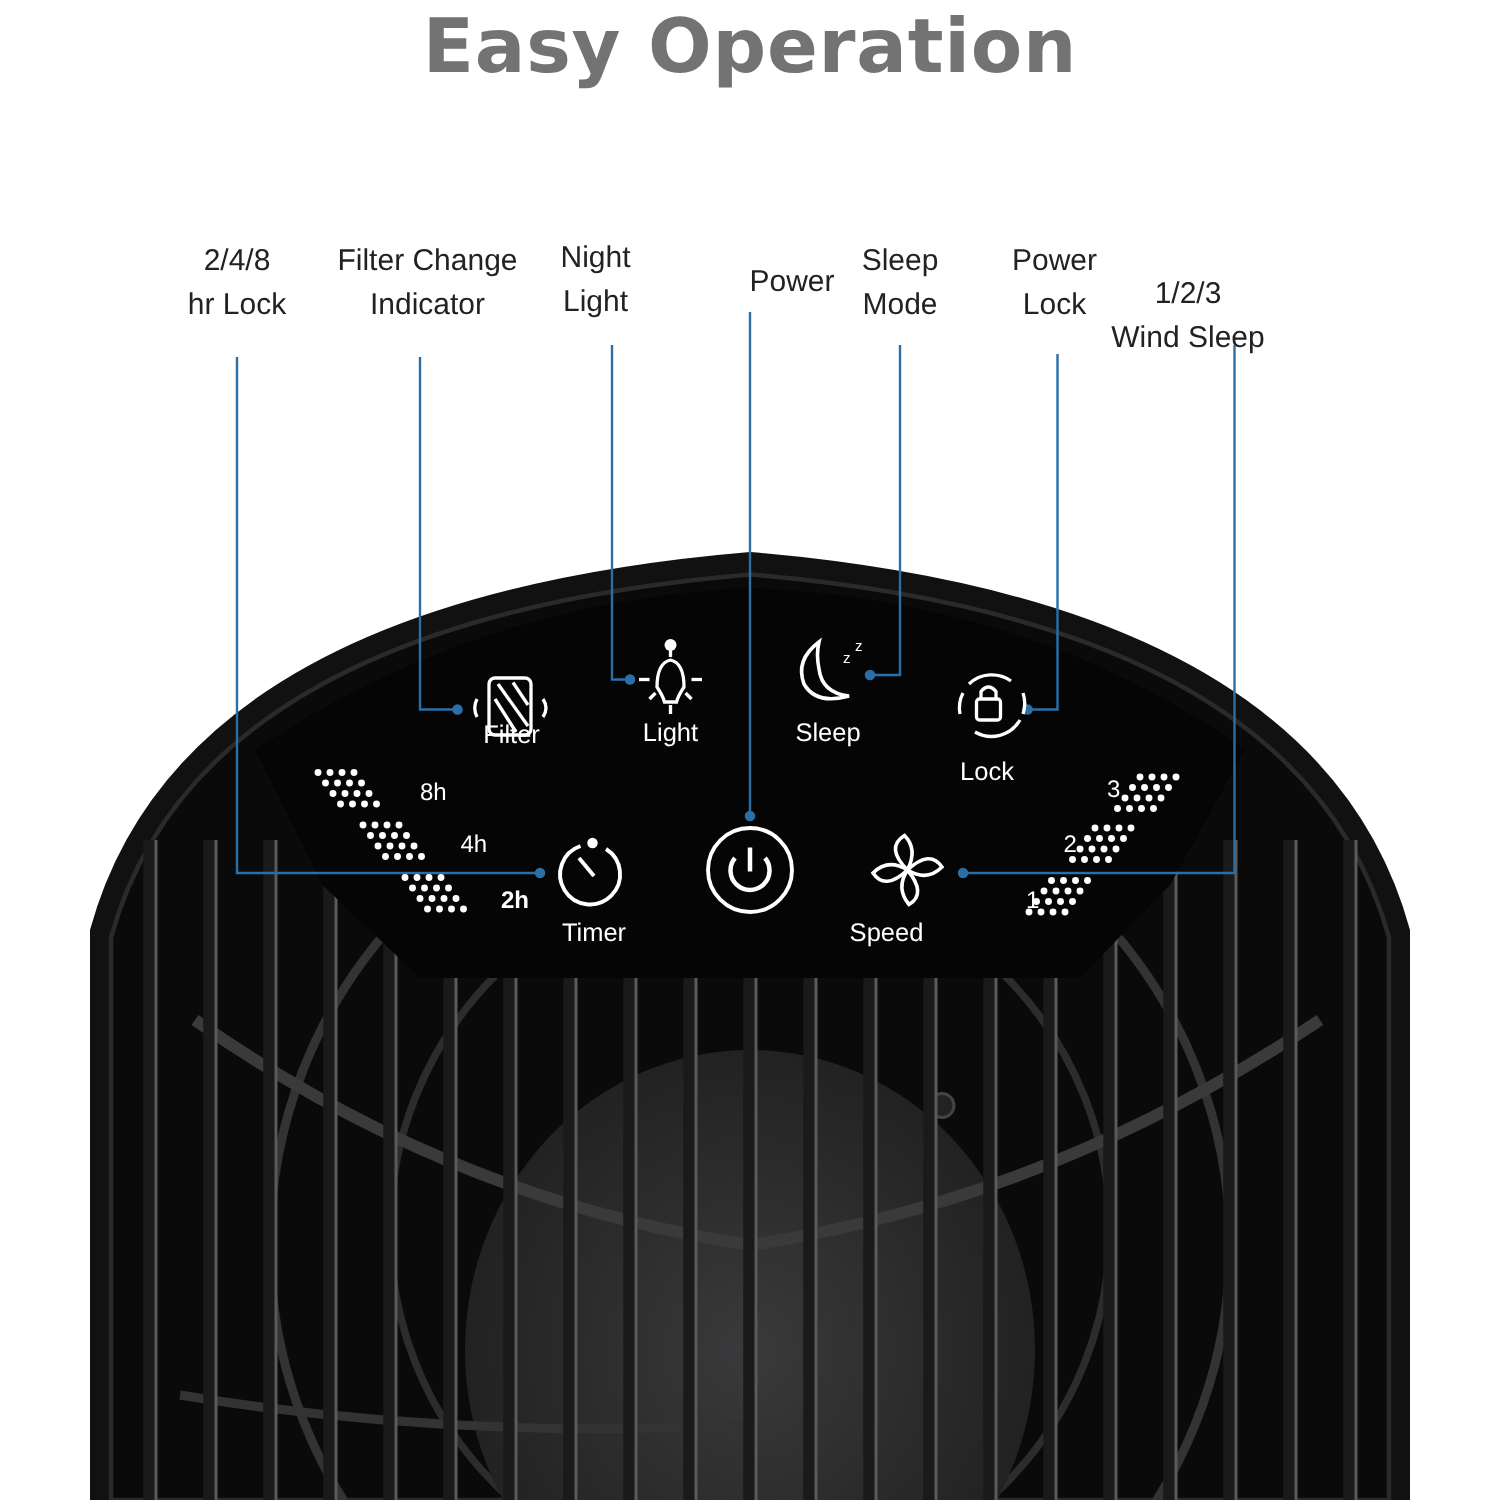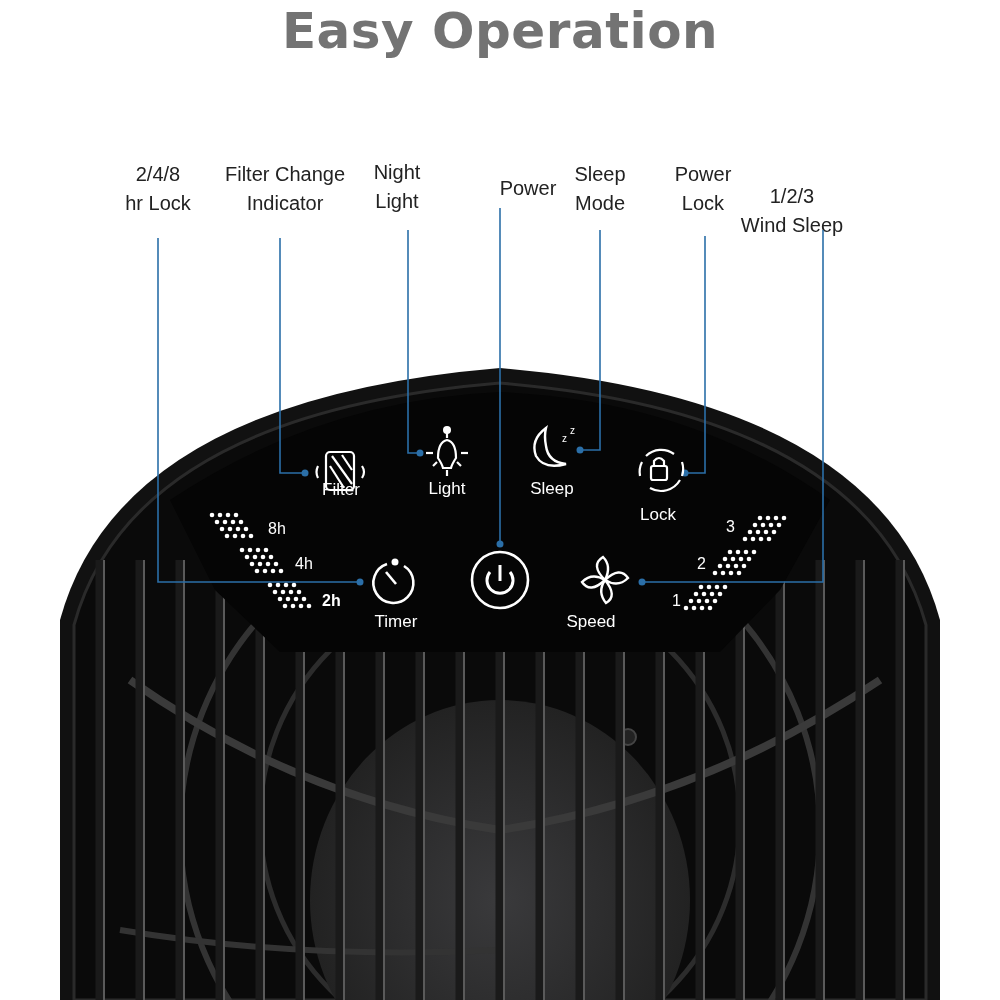--- a/index.html
+++ b/index.html
@@ -1,21 +1,21 @@
 <!DOCTYPE html>
 <html><head>
 <meta charset="utf-8">
 <style>
   html, body { margin:0; padding:0; }
   body { width:1000px; height:1000px; background:#ffffff; position:relative; overflow:hidden; font-family:"Liberation Sans", sans-serif; }
   .title { position:absolute; left:0; top:0; width:1000px; text-align:center; font-family:"DejaVu Sans", sans-serif; font-weight:bold; font-size:50px; color:#737373; letter-spacing:0.5px; line-height:62px; }
   .label { position:absolute; text-align:center; color:#222; font-size:20px; line-height:29px; transform:translateX(-50%); white-space:nowrap; }
   .stage { position:absolute; left:0; top:0; width:1000px; height:1000px; }
   .icon-label { position:absolute; color:#fff; font-size:17px; transform:translateX(-50%); white-space:nowrap; }
-  .num { position:absolute; color:#fff; font-size:16px; }
+  .num { position:absolute; color:#fff; font-size:16px;margin-left:12px; }
 </style>
 </head>
 <body>
 
 <div class="title">Easy Operation</div>
 
 <div class="label" style="left:158px;top:160px;">
     <div>2/4/8</div>
     <div>hr Lock</div>
   </div>

